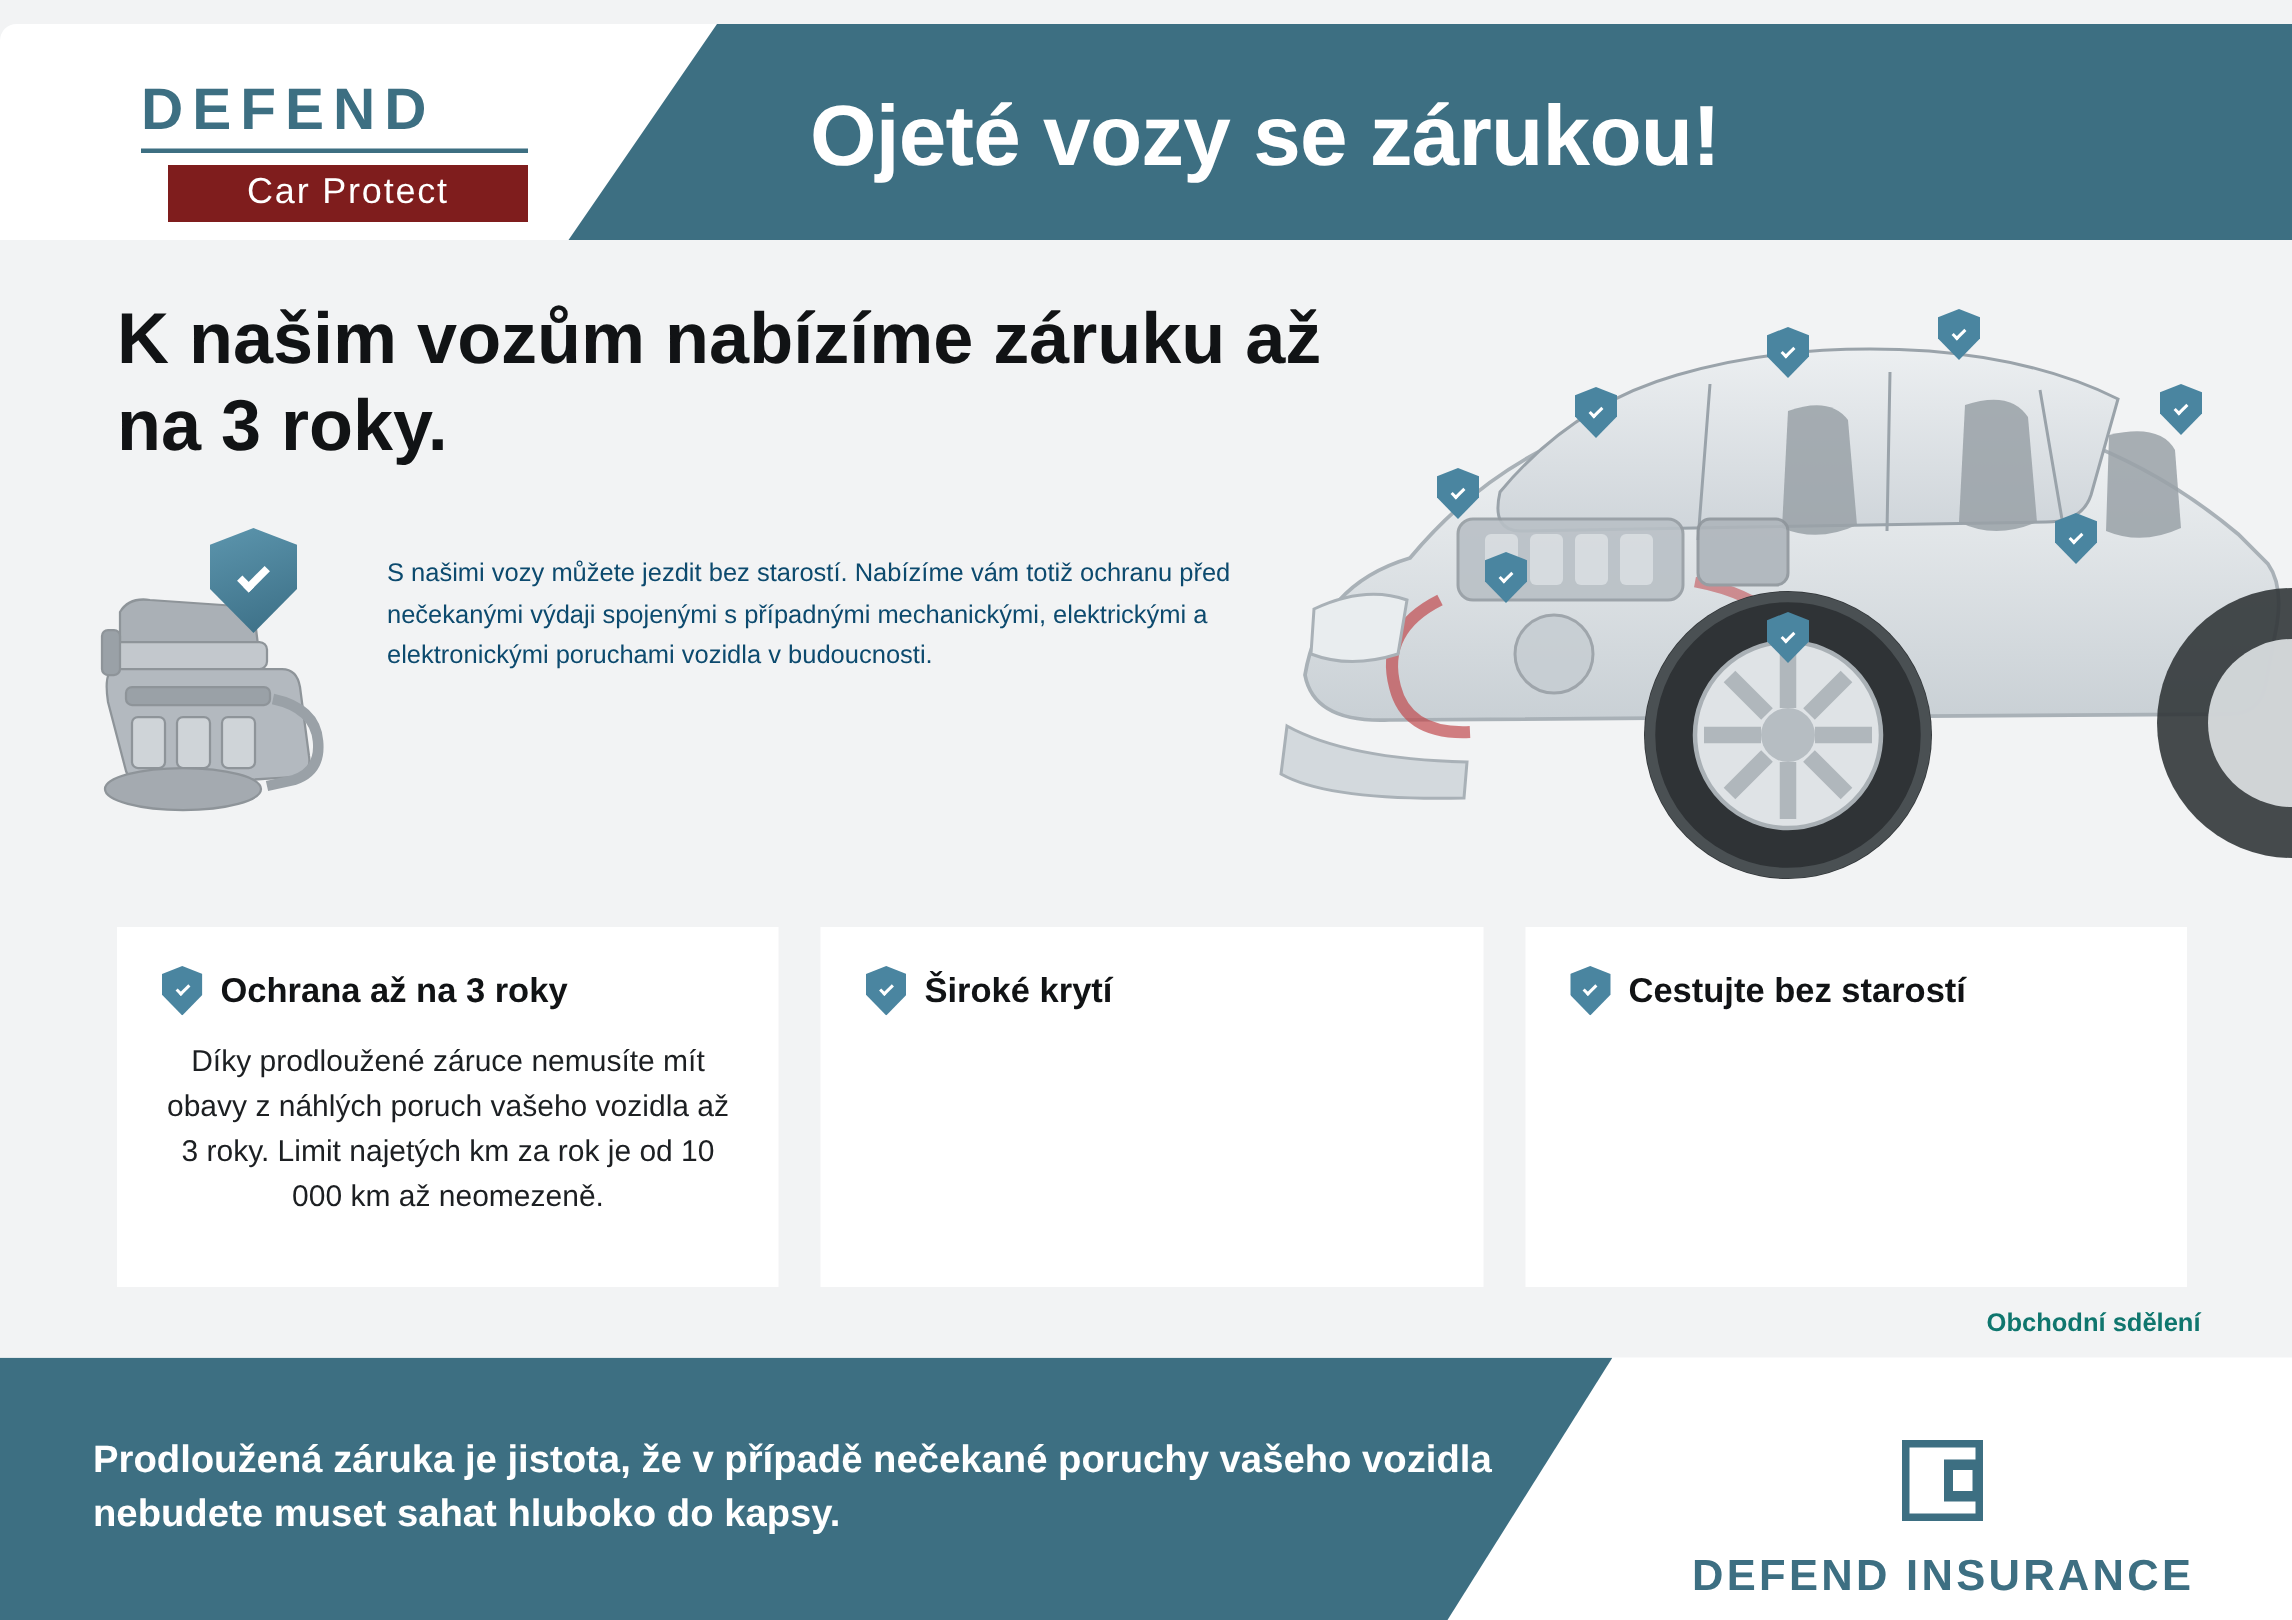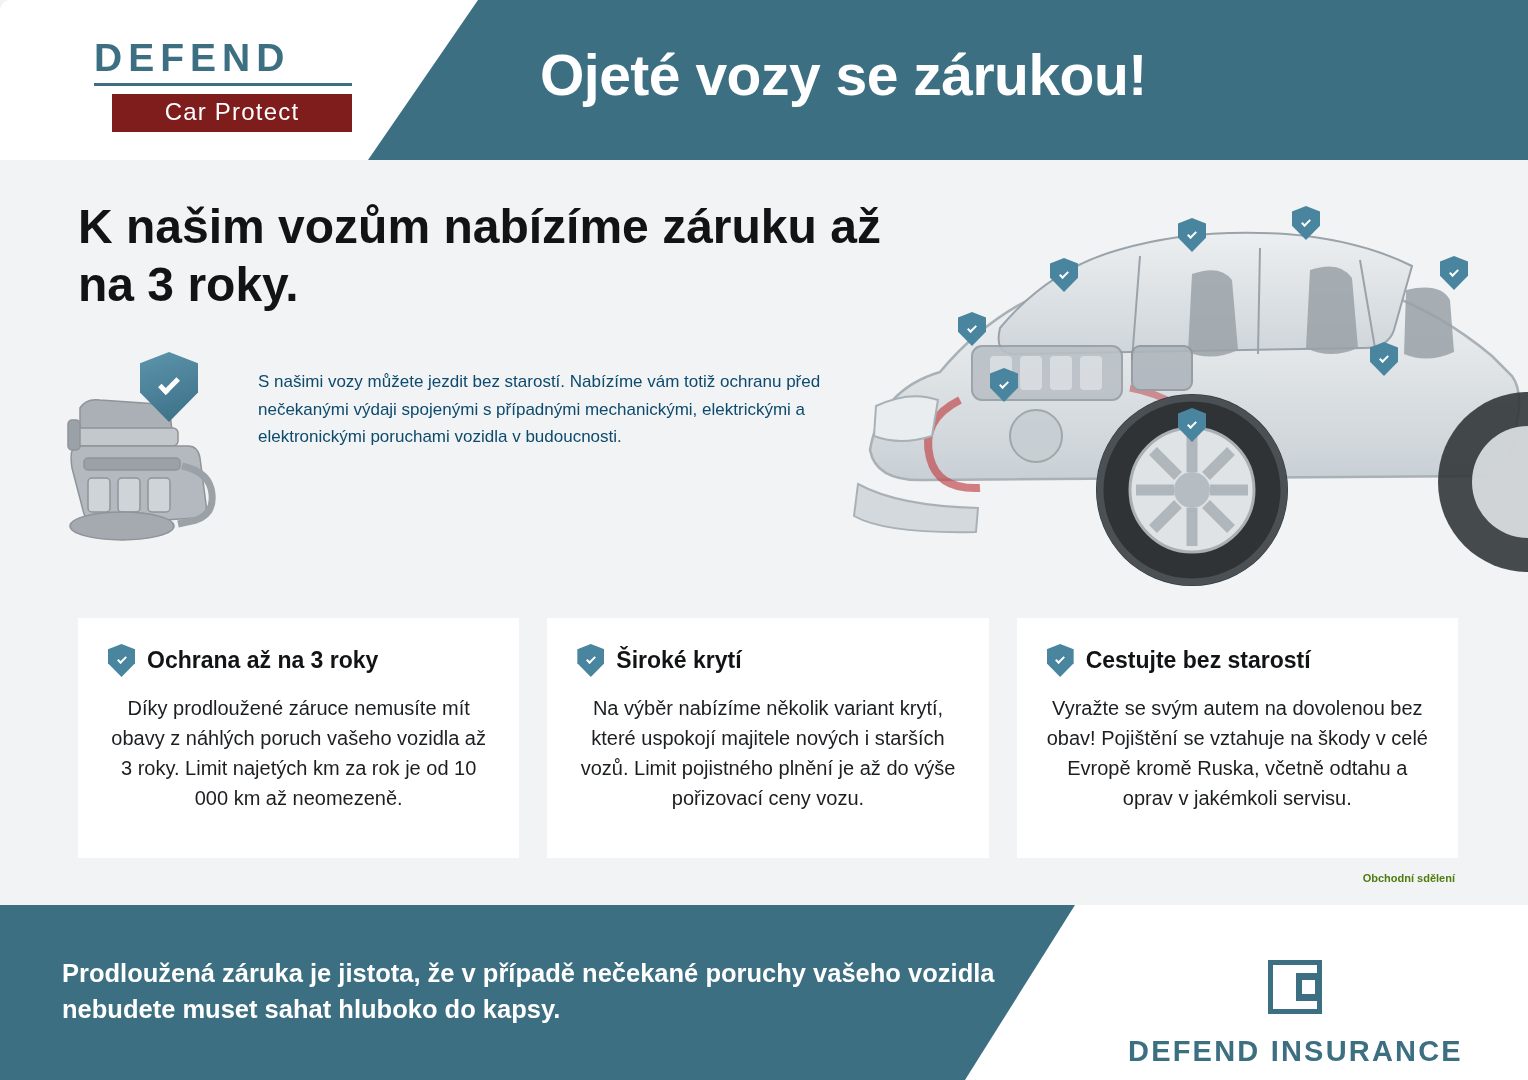--- a/index.html
+++ b/index.html
@@ -16,21 +16,21 @@
     position: relative;
     width: 1528px;
     height: 1080px;
     background: #f2f3f4;
     overflow: hidden;
   }
 
   
   .header {
     position: absolute;
-    top: 0; left: 0;
+    top: 16px; left: 0;
     width: 1528px;
     height: 191px;
     background: #ffffff;
     border-radius: 11px;
   }
   .header-band {
     position: absolute;
     top: 0; right: 0;
     width: 1160px;
     height: 160px;
@@ -204,24 +204,24 @@
   }
   .card-text {
     font-size: 20px;
     line-height: 1.5;
     color: #1c1f22;
   }
 
   .disclaimer {
     position: absolute;
     top: 872px;
-    right: 73px;
-    font-size: 11px;
-    font-weight: bold;
-    color: #4d7c0f;
+    right: 61px;
+    font-size: 17px;
+    font-weight: bold;
+    color: #0f766e;
   }
 
   
   .footer {
     position: absolute;
     top: 905px; left: 0;
     width: 1528px;
     height: 175px;
     background: #ffffff;
   }
@@ -436,31 +436,29 @@
       <div class="card-text">Díky prodloužené záruce nemusíte mít obavy z náhlých poruch vašeho vozidla až 3 roky. Limit najetých km za rok je od 10 000 km až neomezeně.</div>
     </div>
 
     <div class="card">
       <div class="card-head">
         <span class="shield">
             <span class="tick"></span>
           </span>
         <span class="card-title">Široké krytí</span>
       </div>
-      <div class="card-text">Na výběr nabízíme několik variant krytí, které uspokojí majitele nových i starších vozů. Limit pojistného plnění je až do výše pořizovací ceny vozu.</div>
     </div>
 
     <div class="card">
       <div class="card-head">
         <span class="shield">
             <span class="tick"></span>
           </span>
         <span class="card-title">Cestujte bez starostí</span>
       </div>
-      <div class="card-text">Vyražte se svým autem na dovolenou bez obav! Pojištění se vztahuje na škody v celé Evropě kromě Ruska, včetně odtahu a oprav v jakémkoli servisu.</div>
     </div>
 
   </div>
 
   <div class="disclaimer">Obchodní sdělení</div>
 
   
   <div class="footer">
     <div class="footer-band"></div>
     <div class="footer-text">Prodloužená záruka je jistota, že v případě nečekané poruchy vašeho vozidla nebudete muset sahat hluboko do kapsy.</div>

